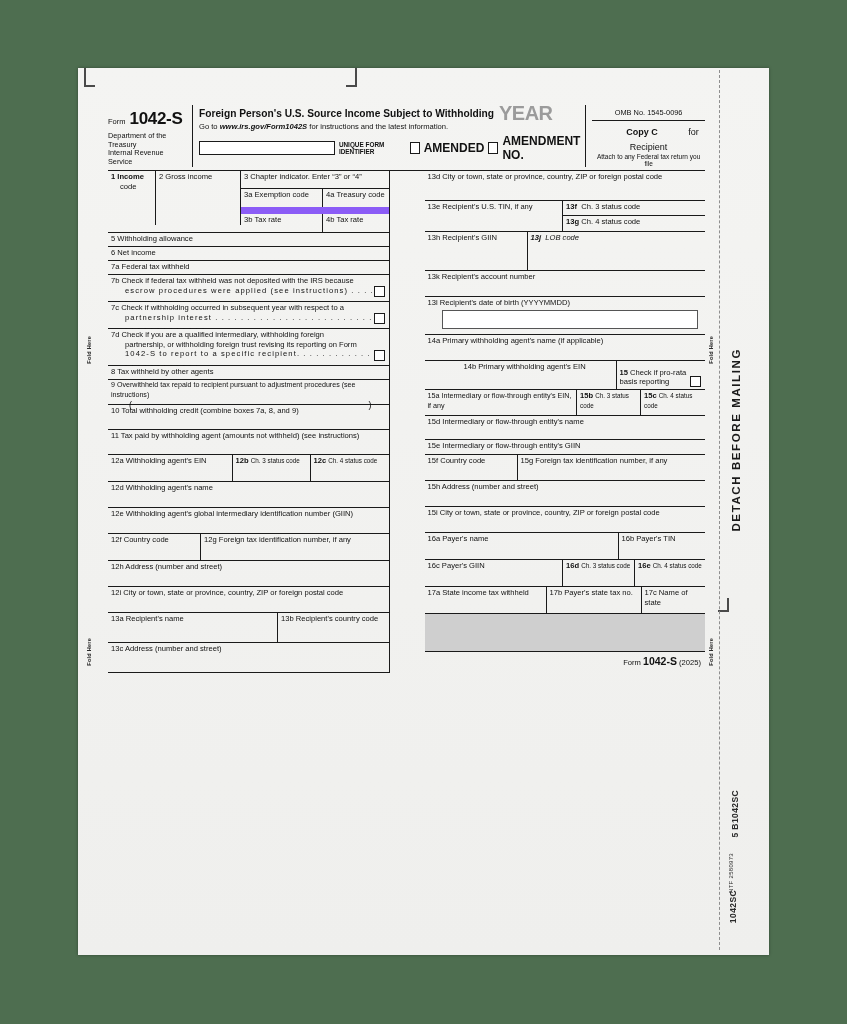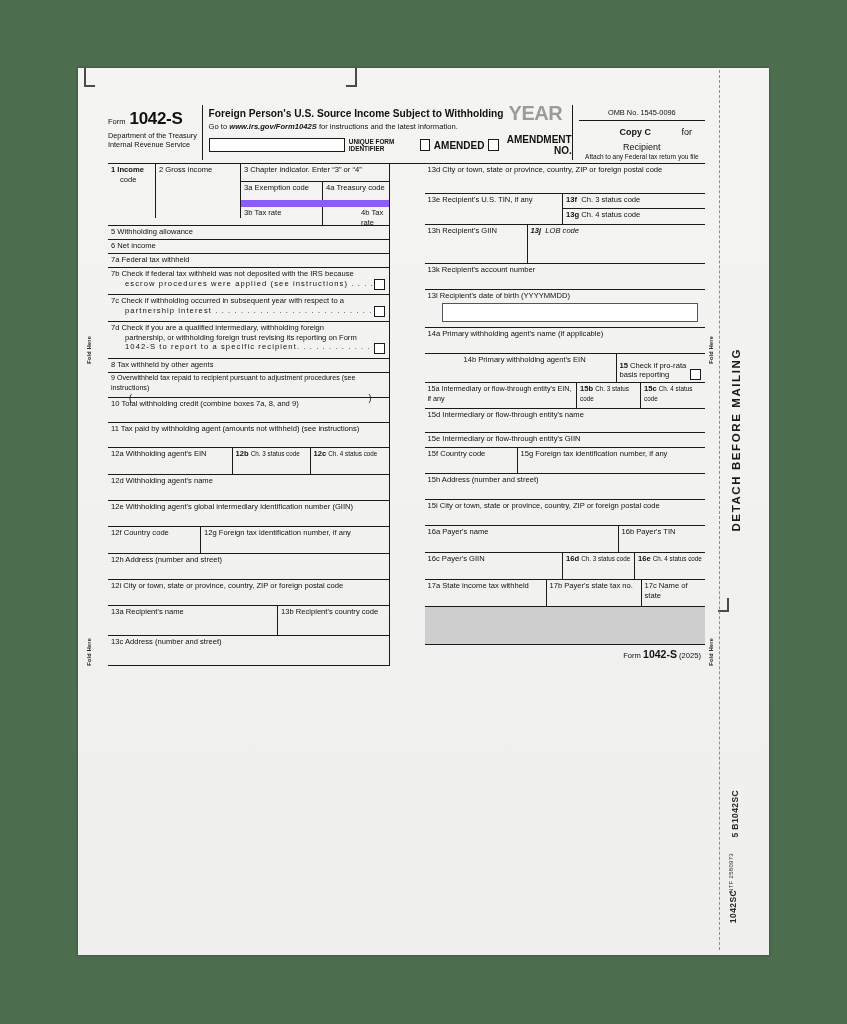--- a/index.html
+++ b/index.html
@@ -48,21 +48,21 @@
   .treasury { font-size:7.3px; line-height:8.6px; margin-top:3px; }
   .head-mid { flex:1; border-left:1px solid #1a1a1a; padding-left:6px; }
   .title { font-size:10.2px; font-weight:bold; display:flex; align-items:center; gap:5px;}
   .year { font-size:20px; font-weight:bold; color:#9b9b9b; letter-spacing:-.5px; line-height:16px;}
   .goto { font-size:7.6px; margin-top:1px; }
   .goto i { font-weight:bold; }
   .uniquerow { display:flex; align-items:center; gap:4px; margin-top:3px; }
   .ufi-box { width:168px; height:14px; border:1px solid #1a1a1a; background:#fff; }
   .ufi-lbl { font-size:6.4px; font-weight:bold; }
   .chk-sm { width:12px; height:12px; border:1px solid #1a1a1a; background:#fff; display:inline-block; }
-  .amd-lbl { font-size:10px; font-weight:bold;text-align:right; }
+  .amd-lbl { font-size:12px; font-weight:bold; }
   .head-right { width:148px; border-left:1px solid #1a1a1a; padding-left:6px; text-align:center; }
   .omb { font-size:7.4px; padding-top:3px; }
   .omb-rule { border-bottom:1px solid #1a1a1a; margin:3px 0 2px 0; }
   .copyc { font-size:13.5px; font-weight:bold; }
   .copyc span { font-size:9px; font-weight:normal;margin-left:28px; }
   .attach { font-size:6.5px; }
 
   
   .grid { display:flex; margin-top:3px; border-top:1.4px solid #1a1a1a;gap:35px; }
   .col { display:flex; flex-direction:column; }
@@ -200,21 +200,21 @@
                 <div class="lab">3a  Exemption code</div>
               </div>
               <div class="cell" style="flex:1; height:18px;">
                 <div class="lab">4a  Treasury code</div>
               </div>
             </div>
             <div class="row" style="border-bottom:none;">
               <div class="cell vr" style="width:82px; height:18px;">
                 <div class="lab">3b  Tax rate</div>
               </div>
-              <div class="cell" style="flex:1; height:18px;margin-left:35px;">
+              <div class="cell" style="flex:1; height:18px;">
                 <div class="lab">4b  Tax rate</div>
               </div>
             </div>
           </div>
         </div>
 
         <div class="cell hb" style="height:15px; border-top:1px solid #1a1a1a;">
           <div class="lab">5  Withholding allowance</div>
         </div>
         <div class="cell hb" style="height:14px;">

